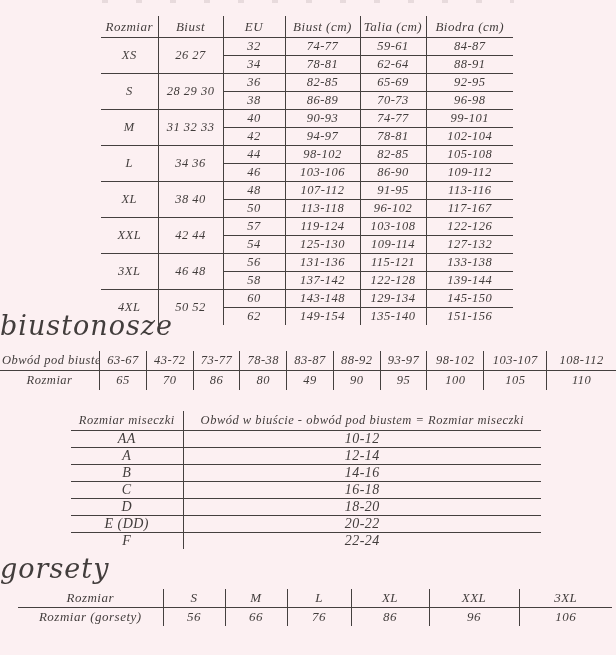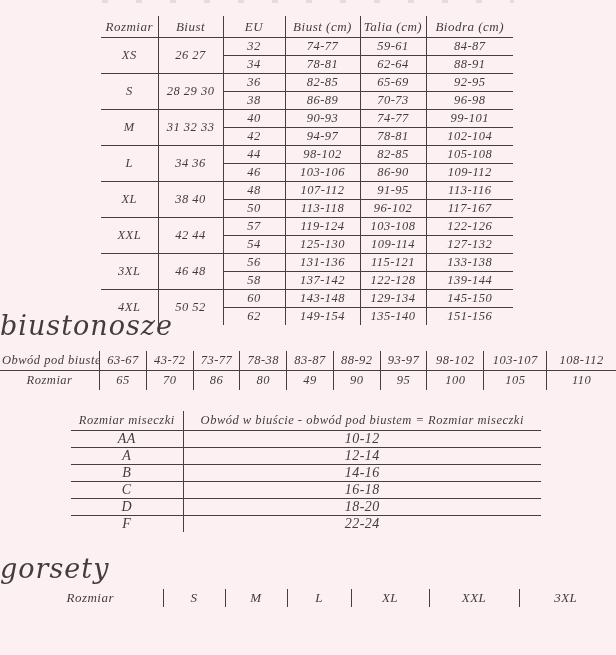--- a/index.html
+++ b/index.html
@@ -275,20 +275,24 @@
       <td>B</td>
       <td>14-16</td>
     </tr>
     <tr>
       <td>C</td>
       <td>16-18</td>
     </tr>
     <tr>
       <td>D</td>
       <td>18-20</td>
+    </tr>
+    <tr>
+      <td>E (DD)</td>
+      <td>20-22</td>
     </tr>
     <tr>
       <td>F</td>
       <td>22-24</td>
     </tr>
   </tbody>
     </table>
 
   <div id="title-corsets" class="section-title">gorsety</div>
 
@@ -305,16 +309,25 @@
     <tbody>
         <tr>
       <td>Rozmiar</td>
       <td>S</td>
       <td>M</td>
       <td>L</td>
       <td>XL</td>
       <td>XXL</td>
       <td>3XL</td>
     </tr>
+    <tr>
+      <td>Rozmiar (gorsety)</td>
+      <td>56</td>
+      <td>66</td>
+      <td>76</td>
+      <td>86</td>
+      <td>96</td>
+      <td>106</td>
+    </tr>
   </tbody>
     </table>
 
 </div>
 
 </body></html>

